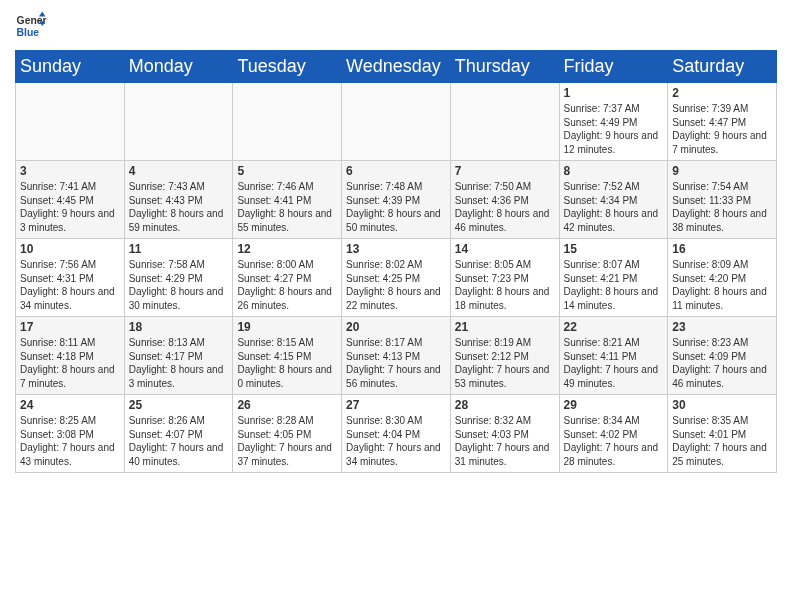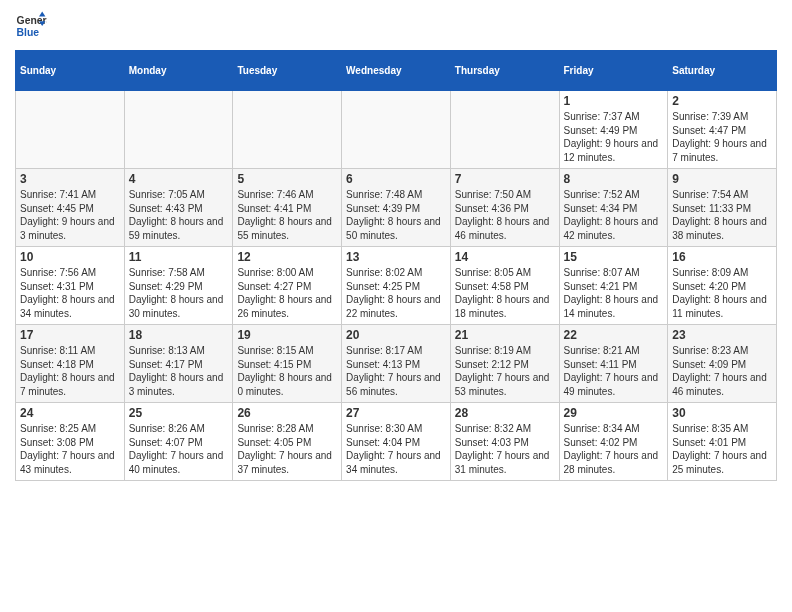--- a/index.html
+++ b/index.html
@@ -42,24 +42,24 @@
       color: #555;
     }
     .calendar {
       width: 100%;
       border-collapse: collapse;
       font-size: 10px;
     }
     .calendar th {
       background: #1a5bb5;
       color: #fff;
-      padding: 14px 4px;
+      padding: 5px 4px;
       text-align: left;
-      font-size: 10px;
-      font-weight: bold;
+      font-size: 18px;
+      font-weight: normal;
       border: 1px solid #1a5bb5;
     }
     .calendar td {
       vertical-align: top;
       border: 1px solid #ccc;
       padding: 3px 4px;
       width: calc(100% / 7);
       height: 78px;
       background: #fff;
     }
@@ -135,21 +135,21 @@
         </tr>
         <tr>
           <td>
             <div class="day-num">3</div>
             <div class="day-info">Sunrise: 7:41 AM
 Sunset: 4:45 PM
 Daylight: 9 hours and 3 minutes.</div>
           </td>
           <td>
             <div class="day-num">4</div>
-            <div class="day-info">Sunrise: 7:05 AM
+            <div class="day-info">Sunrise: 7:43 AM
 Sunset: 4:43 PM
 Daylight: 8 hours and 59 minutes.</div>
           </td>
           <td>
             <div class="day-num">5</div>
             <div class="day-info">Sunrise: 7:46 AM
 Sunset: 4:41 PM
 Daylight: 8 hours and 55 minutes.</div>
           </td>
           <td>
@@ -198,21 +198,21 @@
           </td>
           <td>
             <div class="day-num">13</div>
             <div class="day-info">Sunrise: 8:02 AM
 Sunset: 4:25 PM
 Daylight: 8 hours and 22 minutes.</div>
           </td>
           <td>
             <div class="day-num">14</div>
             <div class="day-info">Sunrise: 8:05 AM
-Sunset: 4:58 PM
+Sunset: 7:23 PM
 Daylight: 8 hours and 18 minutes.</div>
           </td>
           <td>
             <div class="day-num">15</div>
             <div class="day-info">Sunrise: 8:07 AM
 Sunset: 4:21 PM
 Daylight: 8 hours and 14 minutes.</div>
           </td>
           <td>
             <div class="day-num">16</div>

